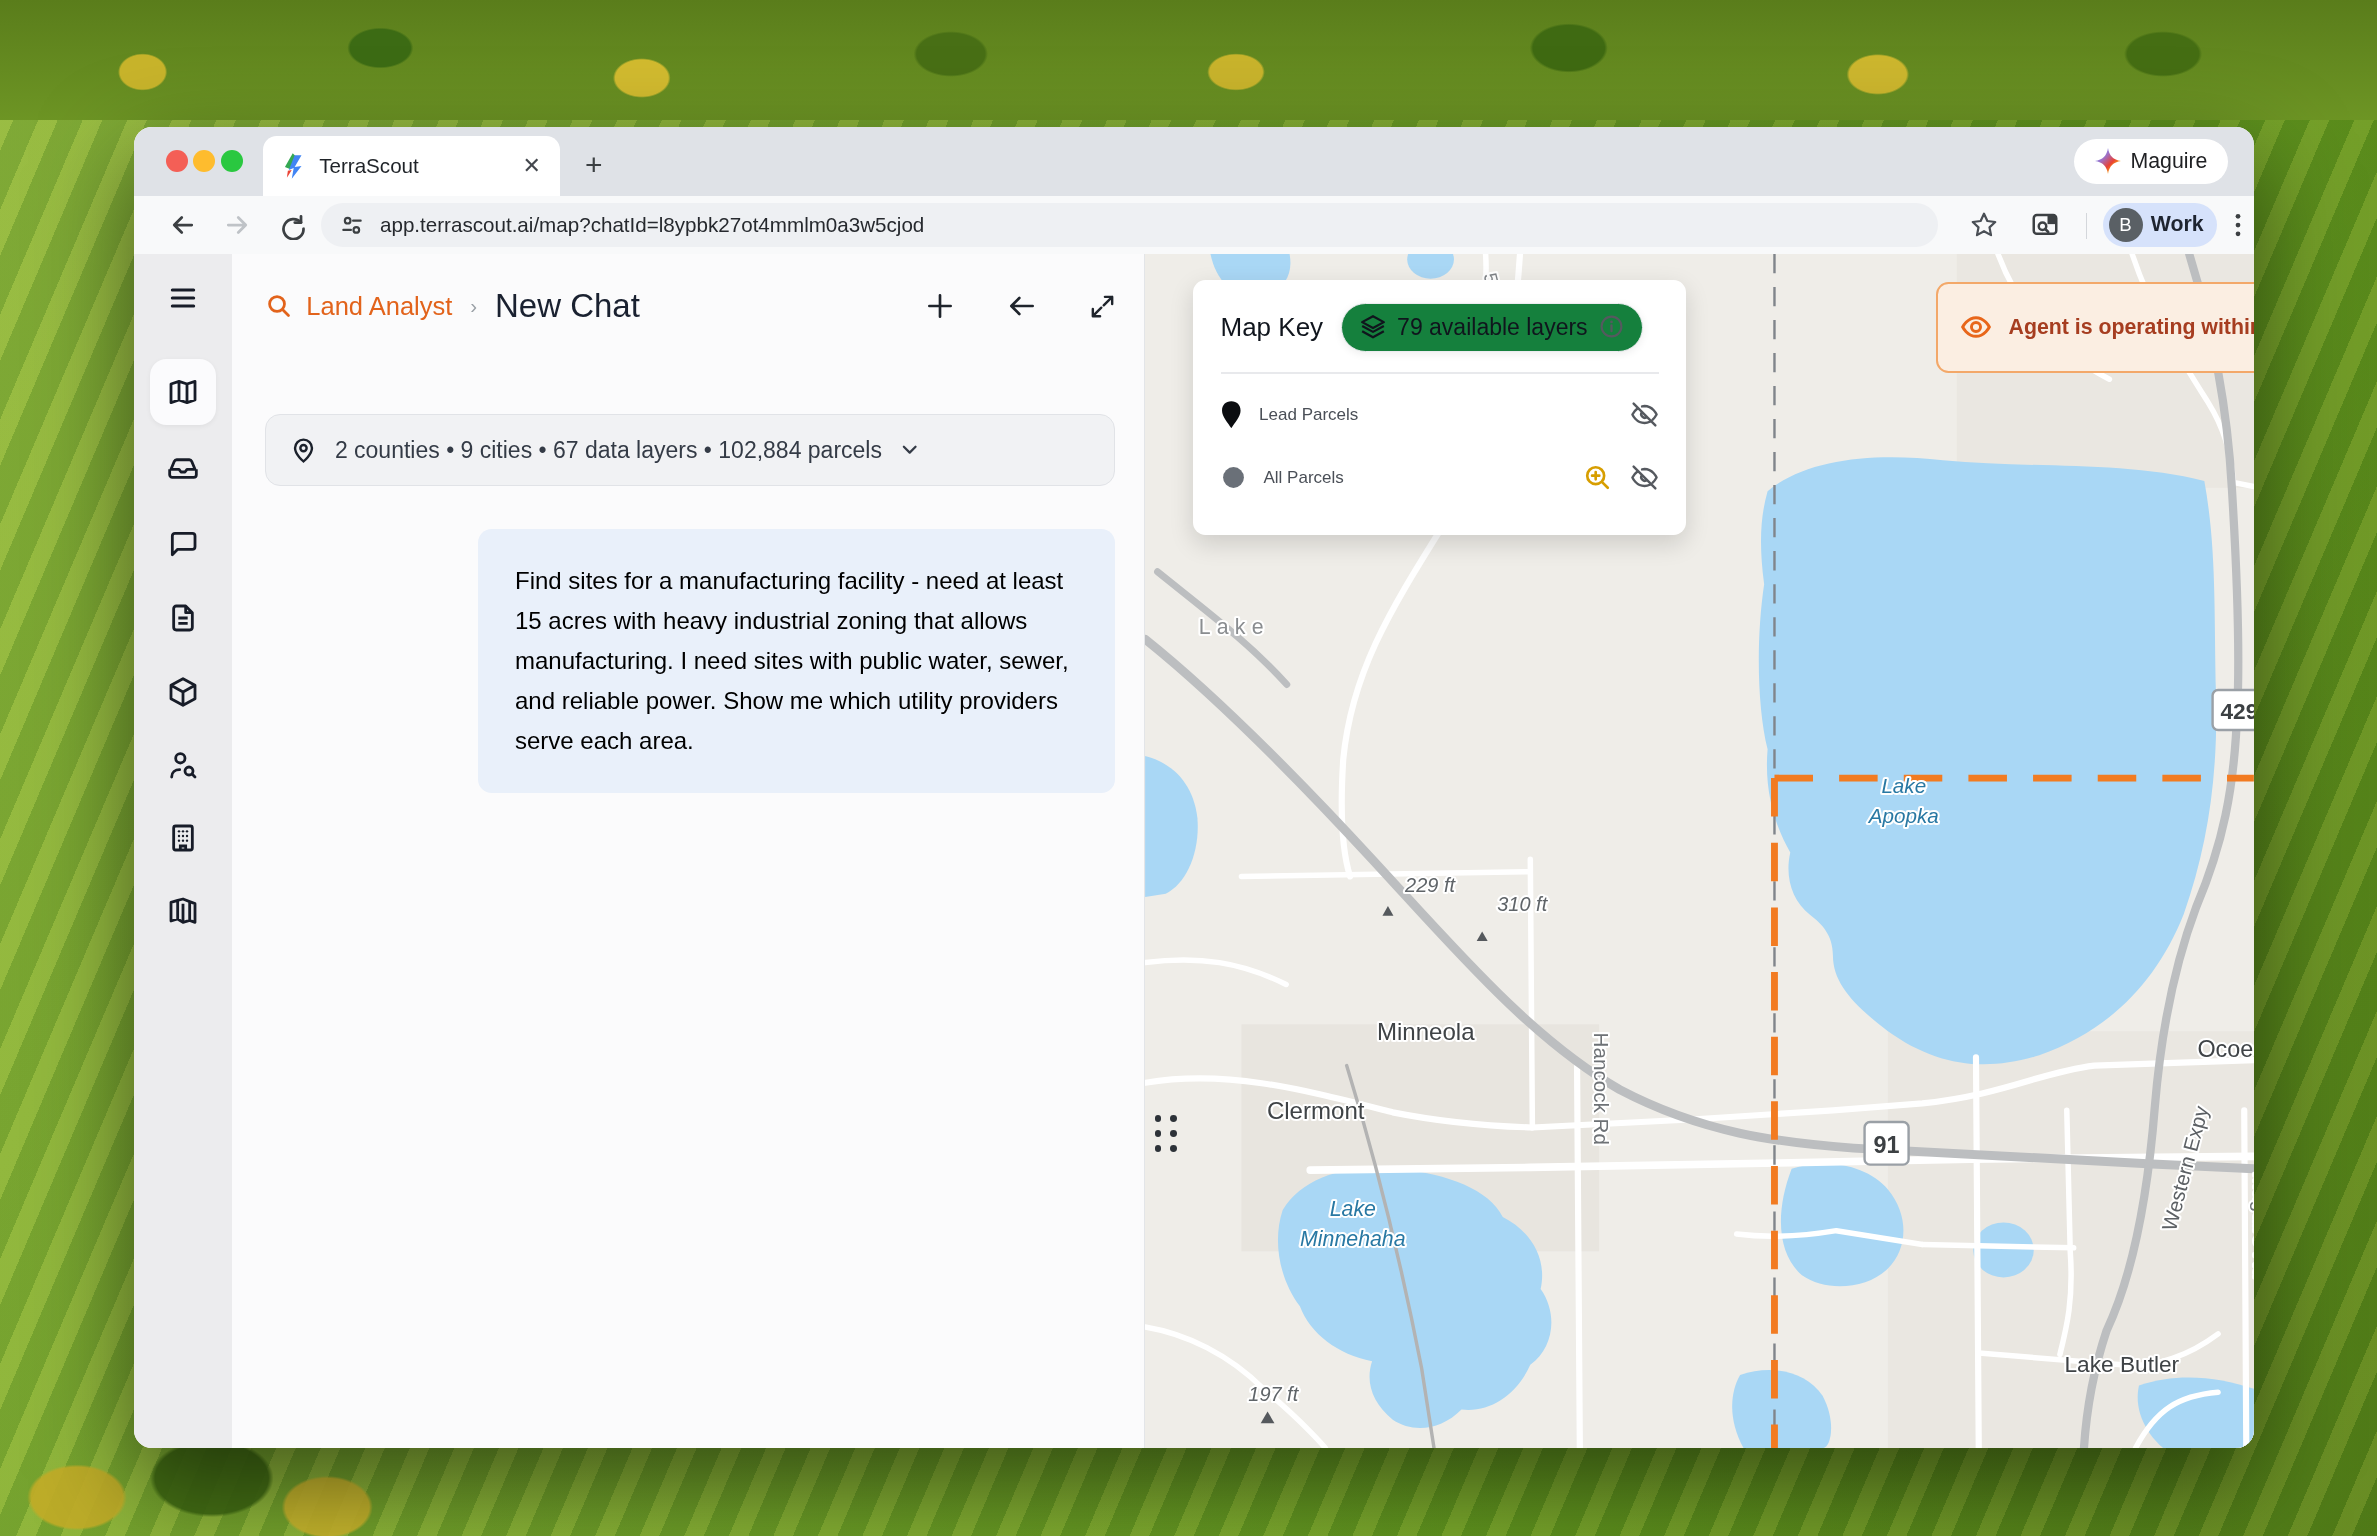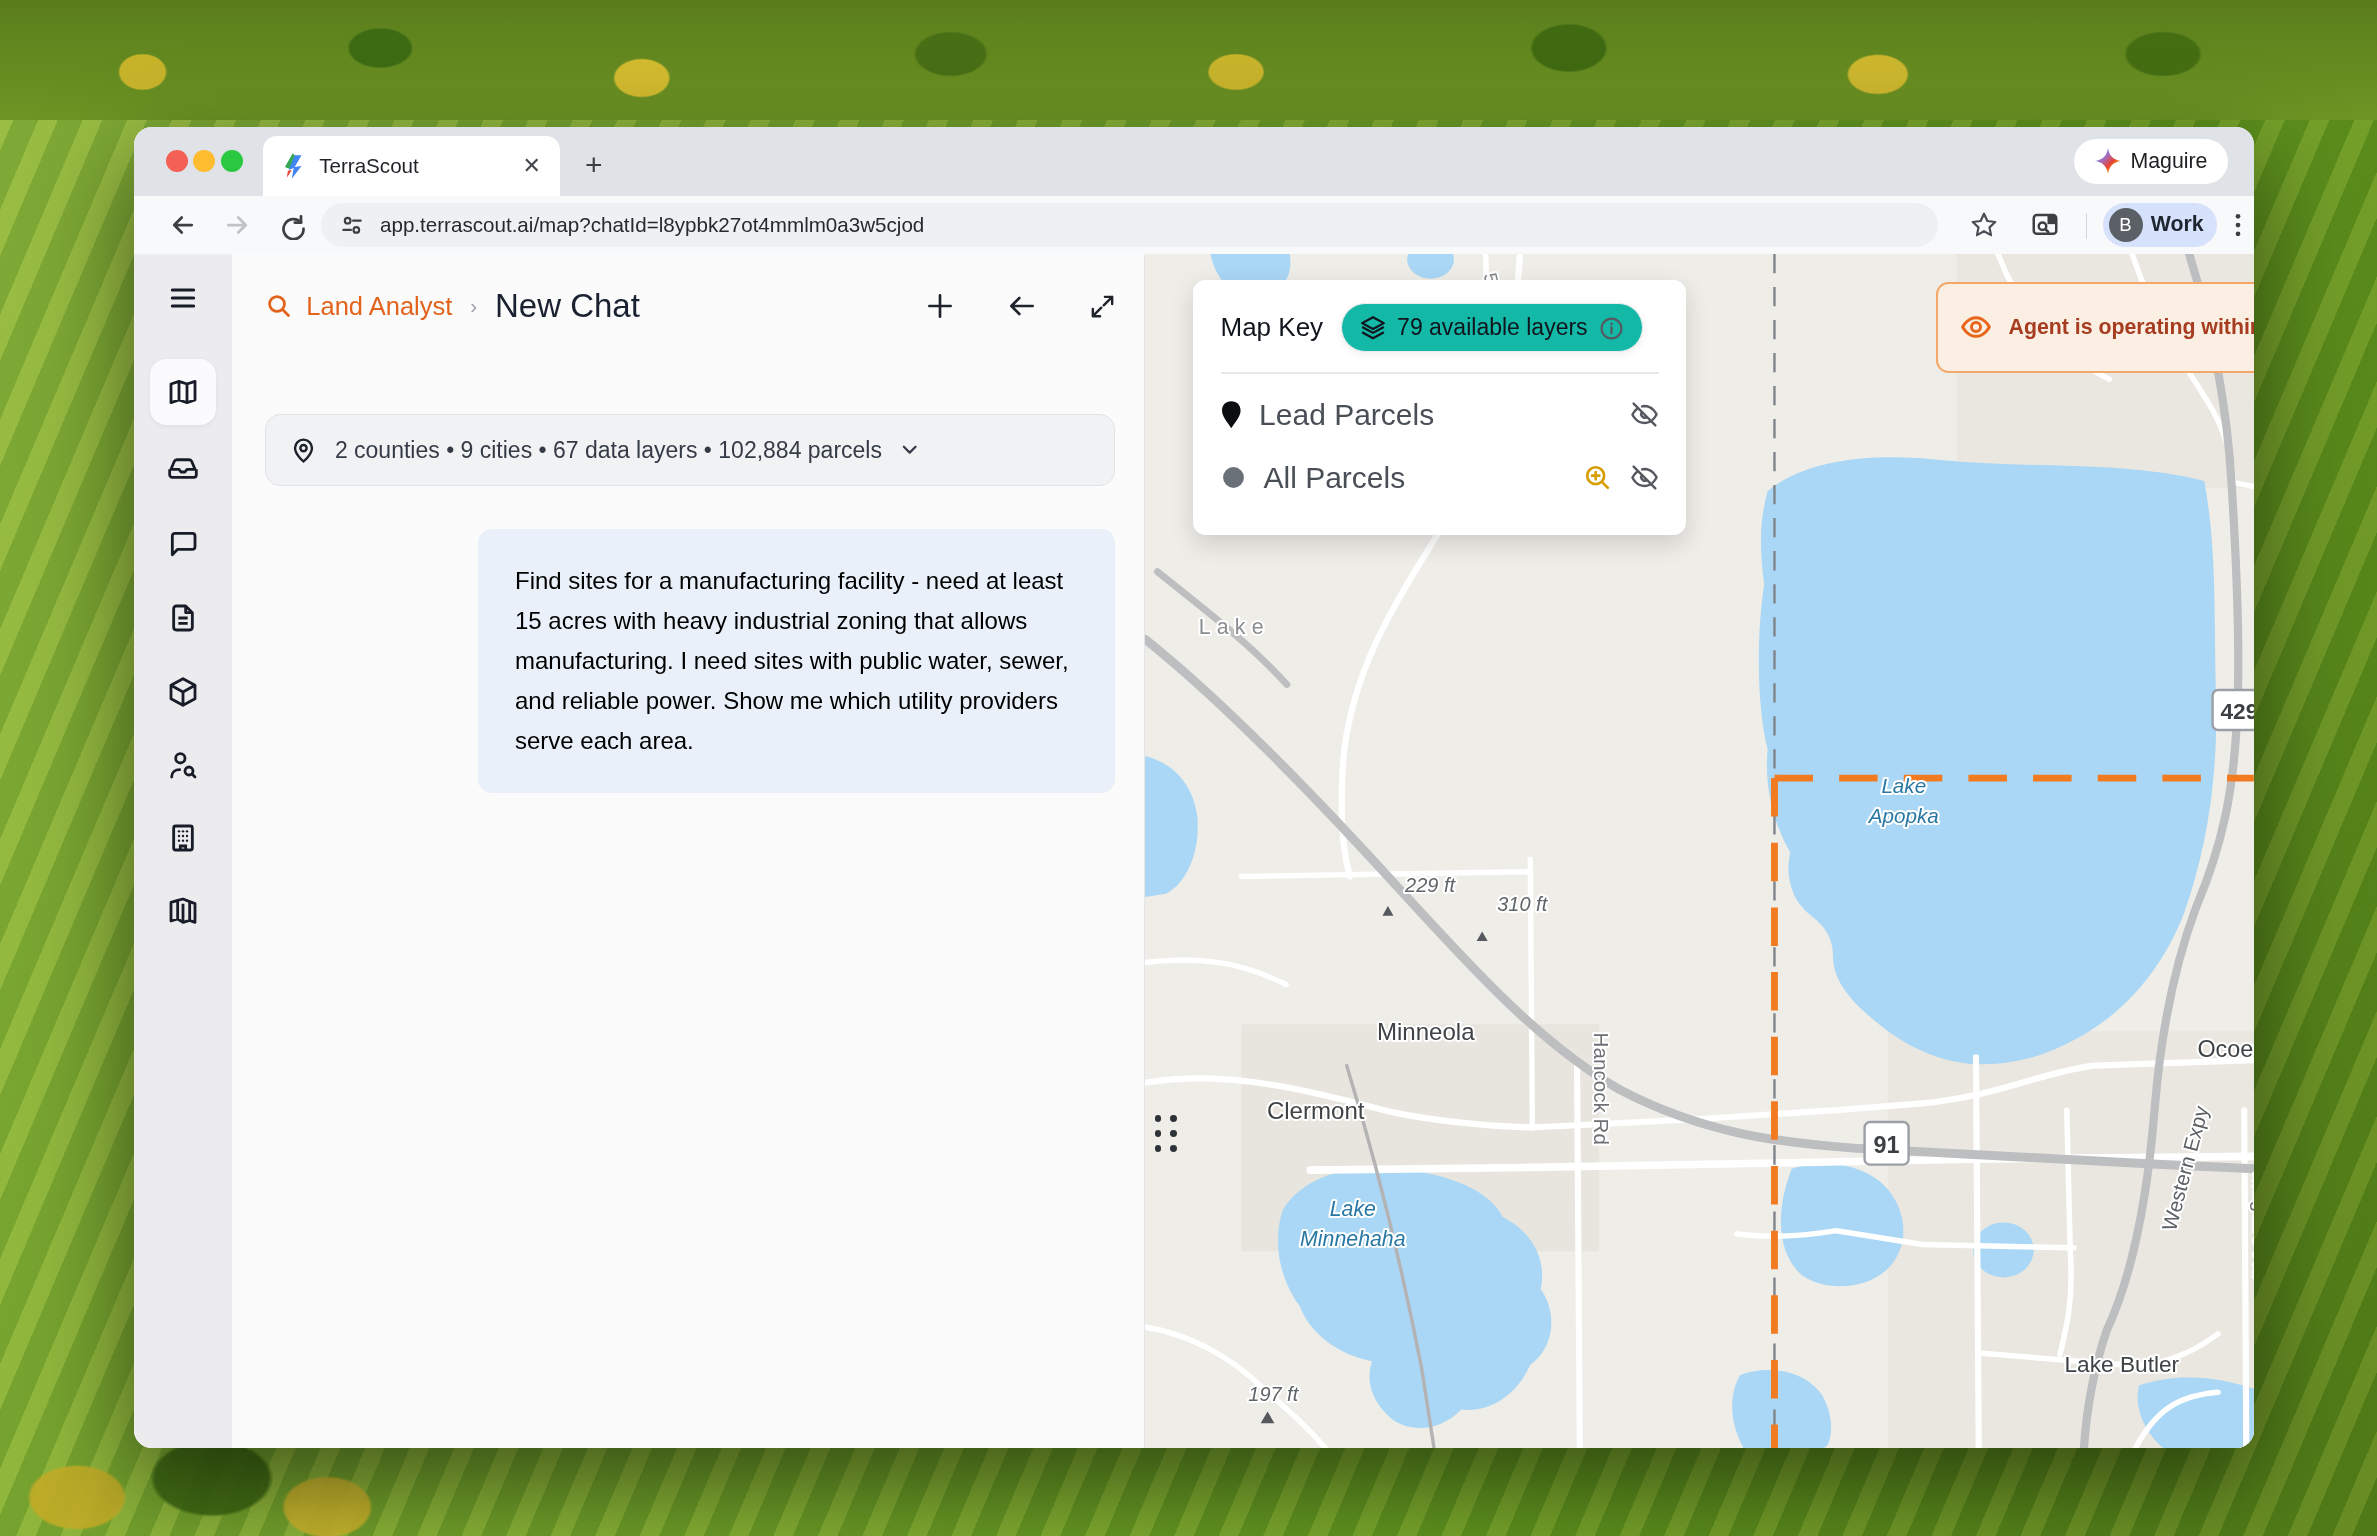--- a/index.html
+++ b/index.html
@@ -86,26 +86,26 @@
 
   
   .map { position:relative; flex:1; background:#efede8; overflow:hidden; }
   .map svg.base { position:absolute; left:0; top:0; }
   text.mlbl { paint-order:stroke; stroke:#ffffff; stroke-width:6px; stroke-linejoin:round; }
 
   .mapkey { position:absolute; left:48px; top:26px; width:493px; background:#fff; border-radius:12.4px;
     padding:23.4px 27.5px 26px; box-shadow:0 8.3px 25px rgba(0,0,0,.14); }
   .mk-head { display:flex; align-items:center; gap:18px; }
   .mk-title { font-size:26px; font-weight:400; color:#10151d; }
-  .mk-pill { display:flex; align-items:flex-end; gap:11px; background:#14b8a6; border:0.7px solid #ececf0;
+  .mk-pill { display:flex; align-items:flex-start; gap:11px; background:#15803d; border:0.7px solid #ececf0;
     box-shadow:0 2.1px 8.3px rgba(0,0,0,.07); border-radius:687px; padding:9.6px 18px; }
   .mk-pill .t { font-size:23px; color:#10151d; font-weight:500; }
   .mk-div { height:1.4px; background:#e8e9ec; margin:20.6px 0 9.6px; }
   .mk-row { display:flex; align-items:center; gap:18px; height:63px; }
-  .mk-row .lbl { font-size:30px; color:#4a4f57; flex:1; }
+  .mk-row .lbl { font-size:17px; color:#4a4f57; flex:1; }
   .mk-acts { display:flex; align-items:center; gap:18px; }
 
   .banner { position:absolute; left:791px; top:27.5px; height:91px; width:440px; background:#fbeee2;
     border:2.1px solid #f3a869; border-radius:12.4px; display:flex; align-items:center; gap:16.5px;
     padding:0 22px; overflow:hidden; }
   .banner .btxt { font-size:21.3px; font-weight:600; color:#a63d20; white-space:nowrap; }
 
   .handle { position:absolute; left:9.6px; top:861px; display:grid; grid-template-columns:repeat(2,6.9px);
     grid-auto-rows:6.9px; gap:8.3px; }
   .handle i { width:6.9px; height:6.9px; border-radius:50%; background:#2d3238; }

